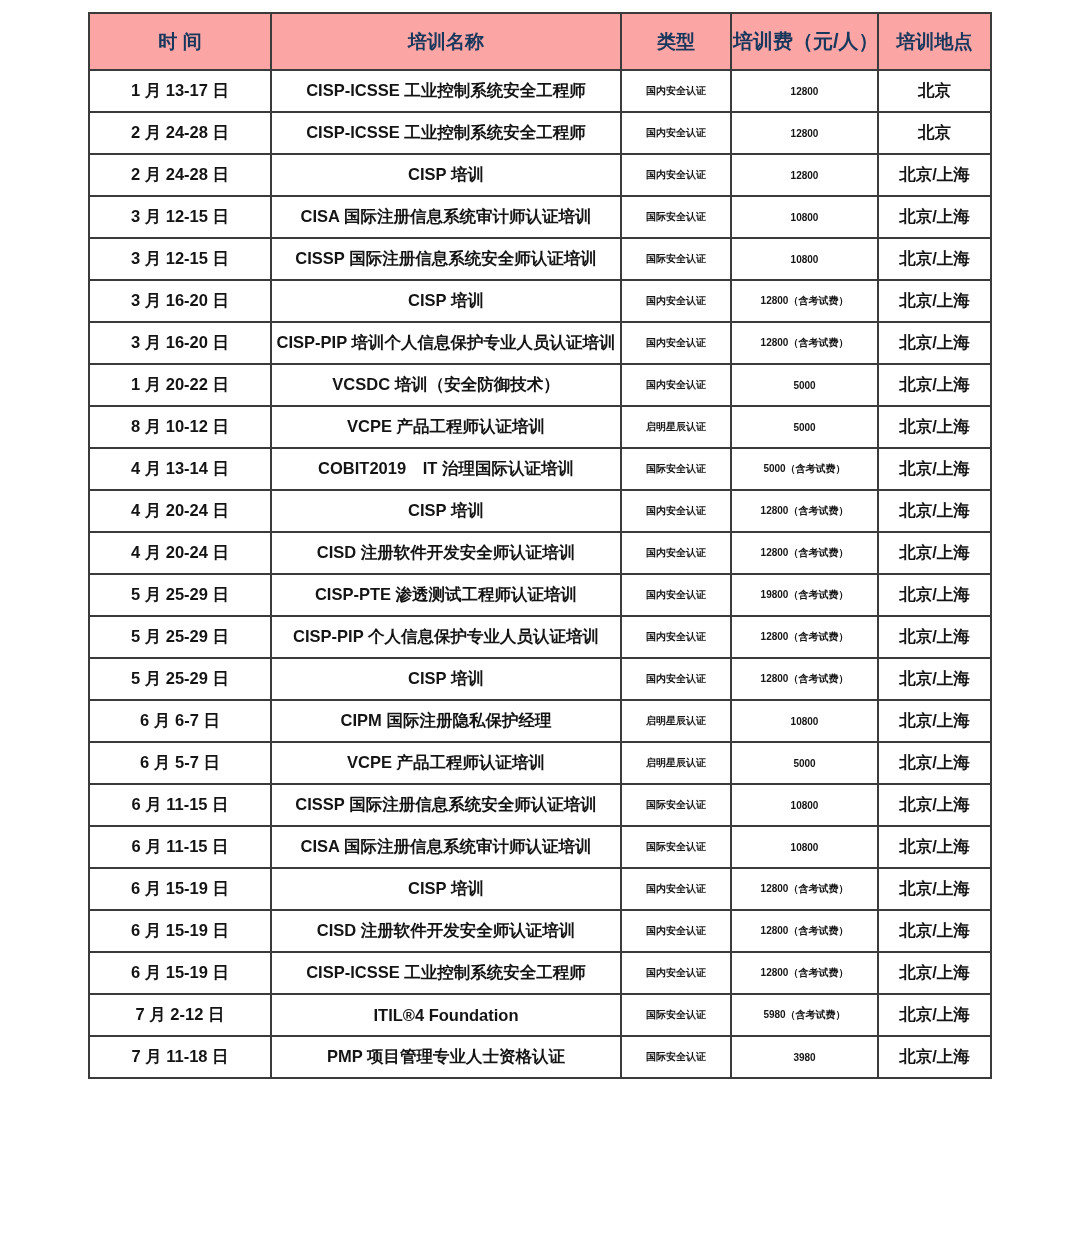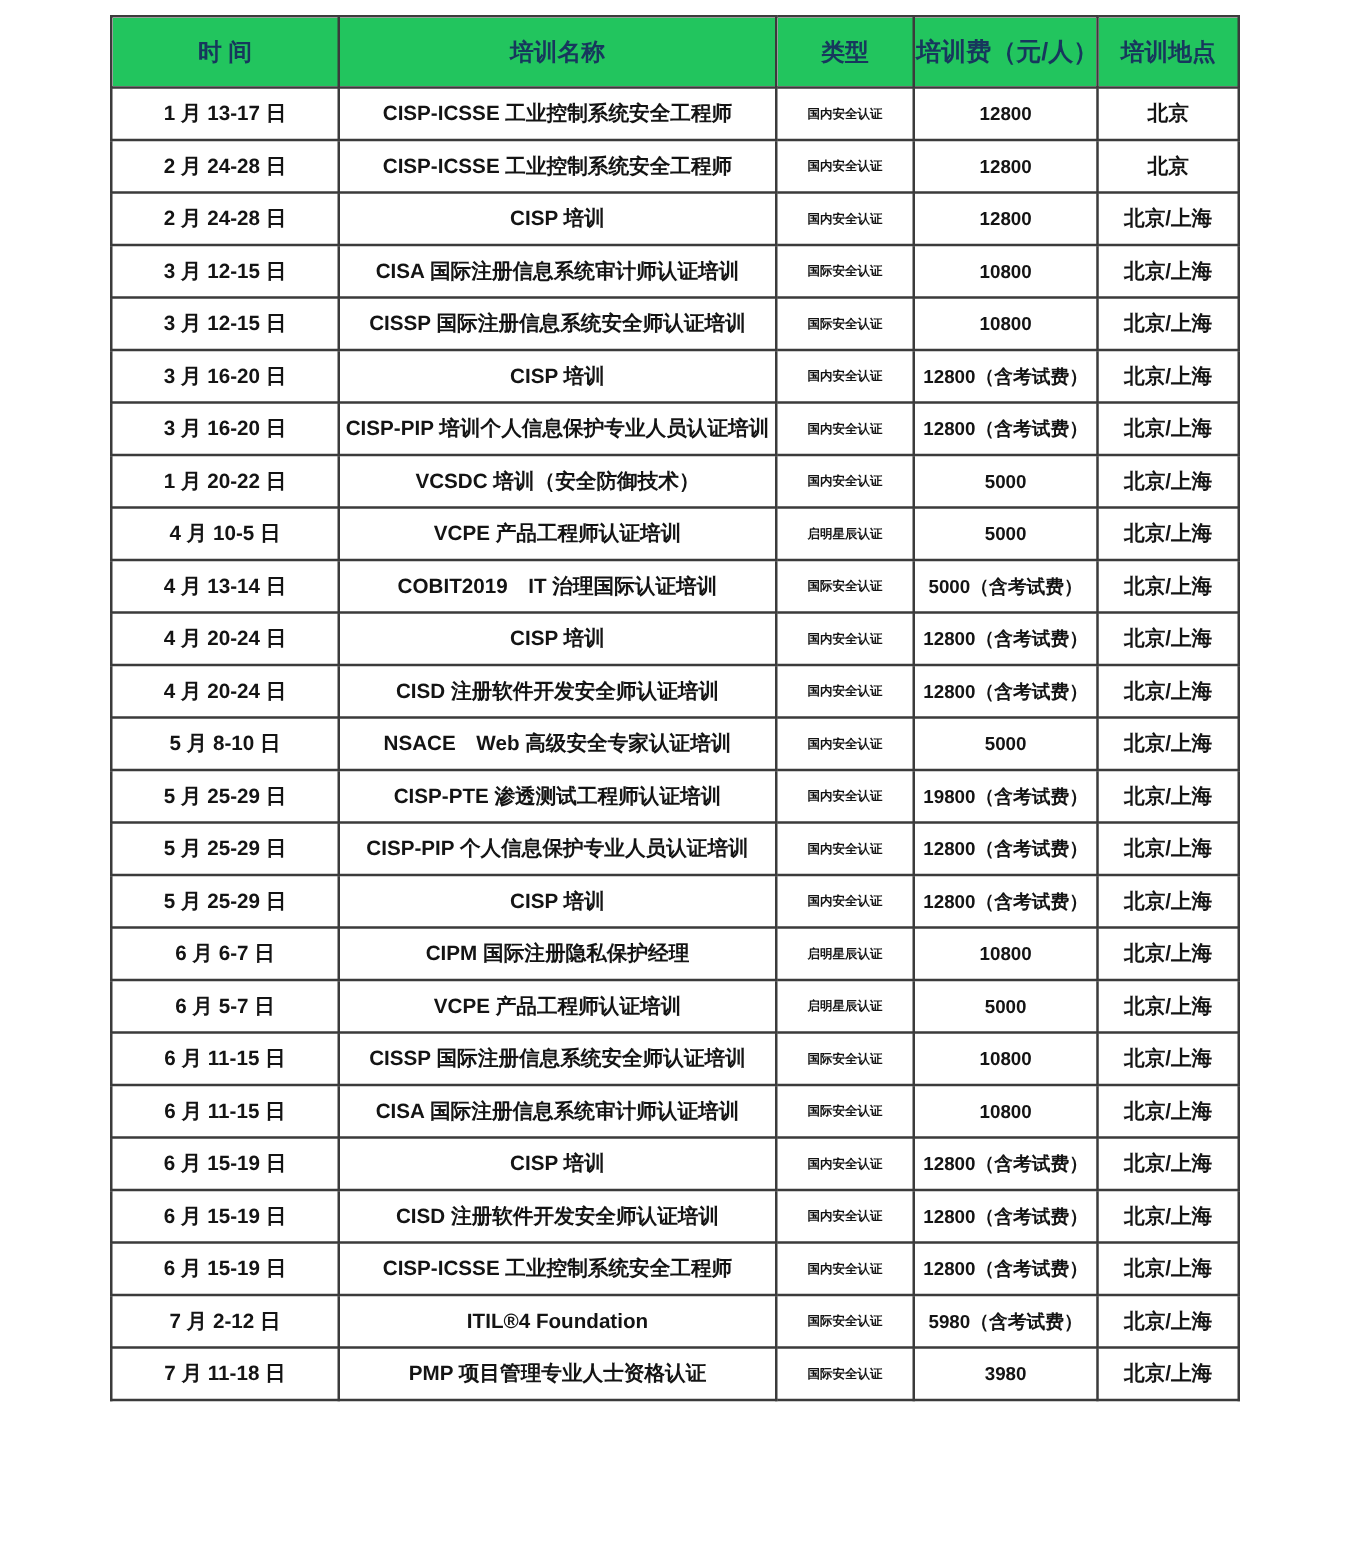--- a/index.html
+++ b/index.html
@@ -29,35 +29,35 @@
     border: 2px solid #3b3b3b;
     text-align: center;
     vertical-align: middle;
     font-weight: bold;
     padding: 0 1px;
     overflow: hidden;
     white-space: nowrap;
   }
   table.schedule th {
     height: 55px;
-    background: #22c55e;
+    background: #fca5a5;
     color: #17375d;
     font-size: 19px;
   }
   table.schedule th.col-fee {
     font-size: 20px;
   }
   table.schedule td {
     height: 40px;
     color: #141414;
     font-size: 16.5px;
     background: #ffffff;
   }
   table.schedule td:nth-child(4) {
-    font-size: 15px;
+    font-size: 10px;
   }
   table.schedule td:nth-child(3) {
     font-size: 10px;
   }
   col.c-time { width: 182px; }
   col.c-name { width: 350px; }
   col.c-type { width: 110px; }
   col.c-fee  { width: 147px; }
   col.c-loc  { width: 113px; }
 </style>
@@ -133,21 +133,21 @@
           <td>北京/上海</td>
         </tr>
         <tr>
           <td>1 月 20-22 日</td>
           <td>VCSDC 培训（安全防御技术）</td>
           <td>国内安全认证</td>
           <td>5000</td>
           <td>北京/上海</td>
         </tr>
         <tr>
-          <td>4 月 10-5 日</td>
+          <td>8 月 10-12 日</td>
           <td>VCPE 产品工程师认证培训</td>
           <td>启明星辰认证</td>
           <td>5000</td>
           <td>北京/上海</td>
         </tr>
         <tr>
           <td>4 月 13-14 日</td>
           <td>COBIT2019　IT 治理国际认证培训</td>
           <td>国际安全认证</td>
           <td>5000（含考试费）</td>
@@ -158,27 +158,20 @@
           <td>CISP 培训</td>
           <td>国内安全认证</td>
           <td>12800（含考试费）</td>
           <td>北京/上海</td>
         </tr>
         <tr>
           <td>4 月 20-24 日</td>
           <td>CISD 注册软件开发安全师认证培训</td>
           <td>国内安全认证</td>
           <td>12800（含考试费）</td>
-          <td>北京/上海</td>
-        </tr>
-        <tr>
-          <td>5 月 8-10 日</td>
-          <td>NSACE　Web 高级安全专家认证培训</td>
-          <td>国内安全认证</td>
-          <td>5000</td>
           <td>北京/上海</td>
         </tr>
         <tr>
           <td>5 月 25-29 日</td>
           <td>CISP-PTE 渗透测试工程师认证培训</td>
           <td>国内安全认证</td>
           <td>19800（含考试费）</td>
           <td>北京/上海</td>
         </tr>
         <tr>

